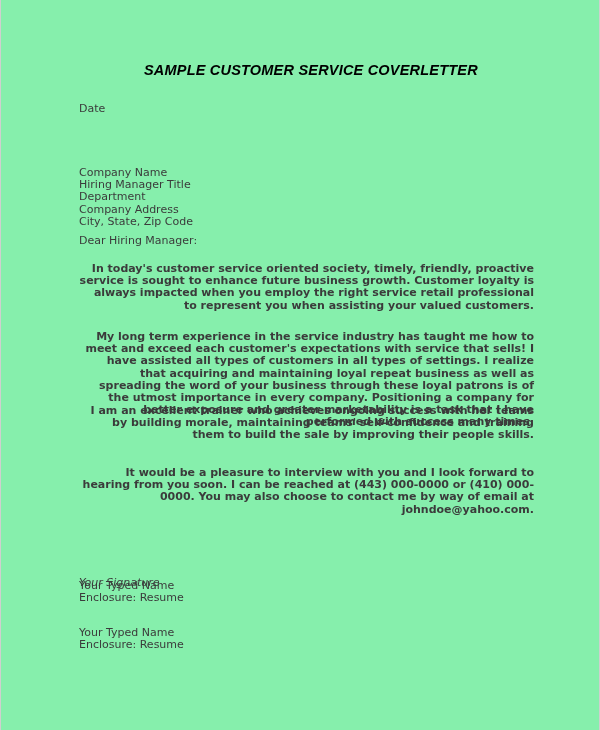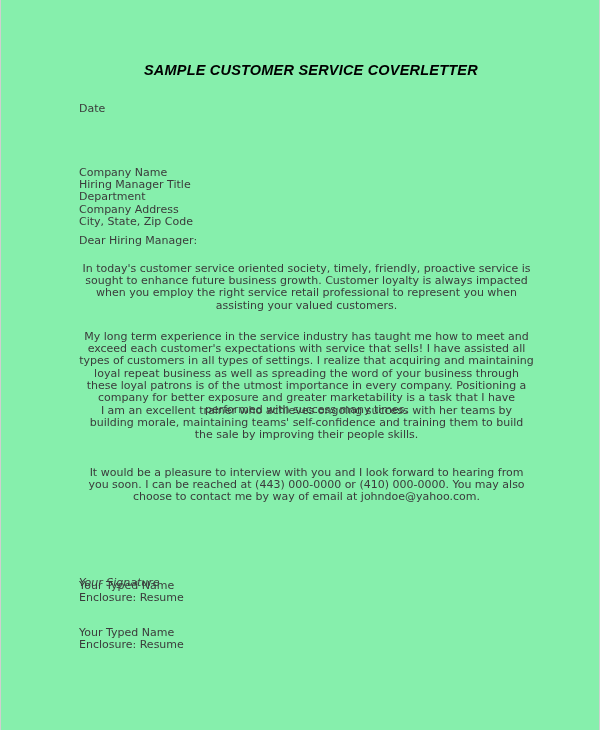--- a/index.html
+++ b/index.html
@@ -46,21 +46,22 @@
   }
   .blk.narrow {
     width: 300px;
   }
   .line {
     display: block;
     white-space: nowrap;
   }
   .para {
     display: block;
-    text-align: center;
+    text-align: right;
+    font-weight: bold;
   }
   .sig-italic {
     font-style: italic;
     margin-top: 32px;
   }
   
   #date-block      { top: 103px; }
   #address-block   { top: 167px; }
   #salutation      { top: 235px; }
   #para-1          { top: 263px; }

